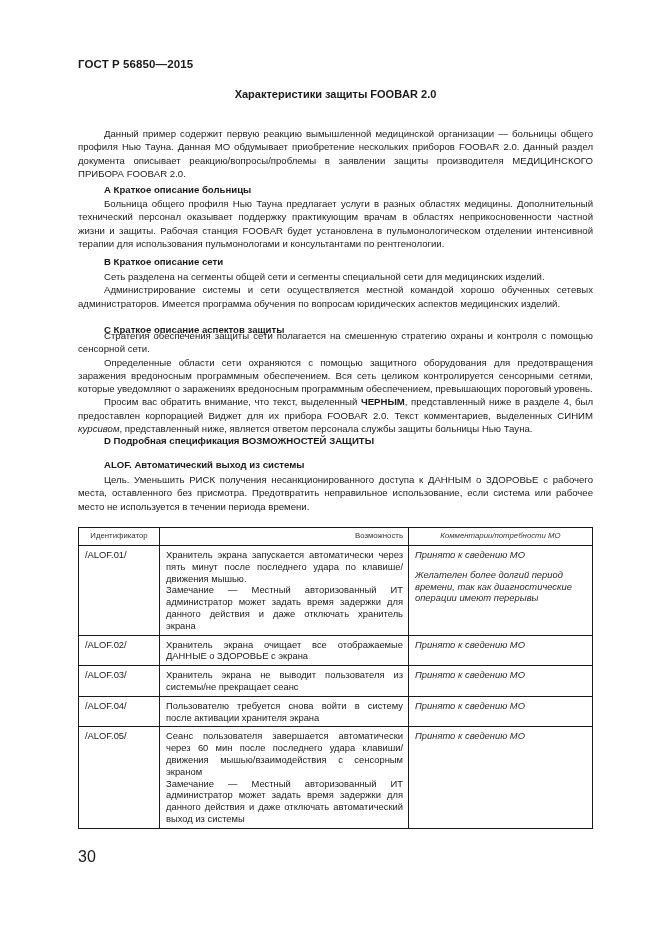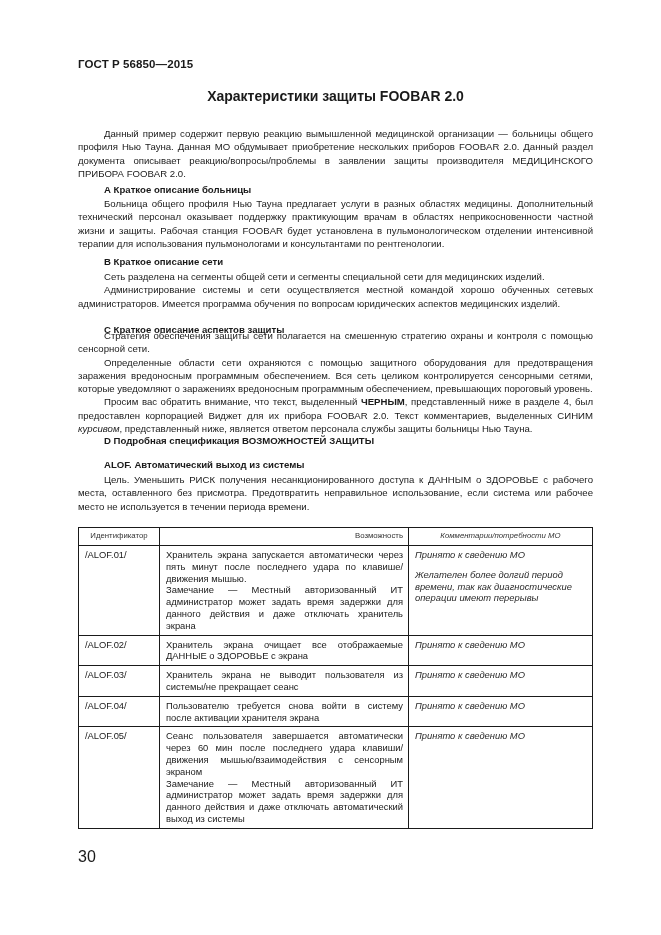--- a/index.html
+++ b/index.html
@@ -1,20 +1,20 @@
 <!DOCTYPE html>
 <html><head>
 <meta charset="utf-8">
 <style>
   html, body { margin: 0; padding: 0; background: #ffffff; }
   body { width: 661px; height: 935px; position: relative; overflow: hidden;
          font-family: "Liberation Sans", sans-serif; color: #1a1a1a; }
   .page { position: absolute; left: 0; top: 0; width: 661px; height: 935px; }
   .hdr { position: absolute; left: 78px; top: 58px; font-weight: bold; font-size: 11.5px; letter-spacing: 0.1px; }
-  .title { position: absolute; left: 78px; width: 515px; text-align: center; font-weight: bold; font-size: 14px; }
+  .title { position: absolute; left: 78px; width: 515px; text-align: center; font-weight: bold; font-size: 11px; }
   .t1 { top: 88px; }
   .t2 { top: 101px; }
   .txt { position: absolute; left: 78px; width: 515px; font-size: 9.6px; line-height: 13.3px; text-align: justify; }
   .txt p { margin: 0; text-indent: 26px; }
   .h { position: absolute; left: 104px; font-weight: bold; font-size: 9.6px; }
   .b { font-weight: bold; }
   .i { font-style: italic; }
   table.spec { position: absolute; left: 78px; top: 527px; width: 515px; border-collapse: collapse; font-size: 9.4px; }
   table.spec td, table.spec th { border: 1px solid #1a1a1a; vertical-align: top; padding: 3px 5px 3px 6px; margin-left: 24px; }
   table.spec th { font-weight: normal; font-size: 7.8px; height: 11px; padding: 3px 5px; color: #333; }

